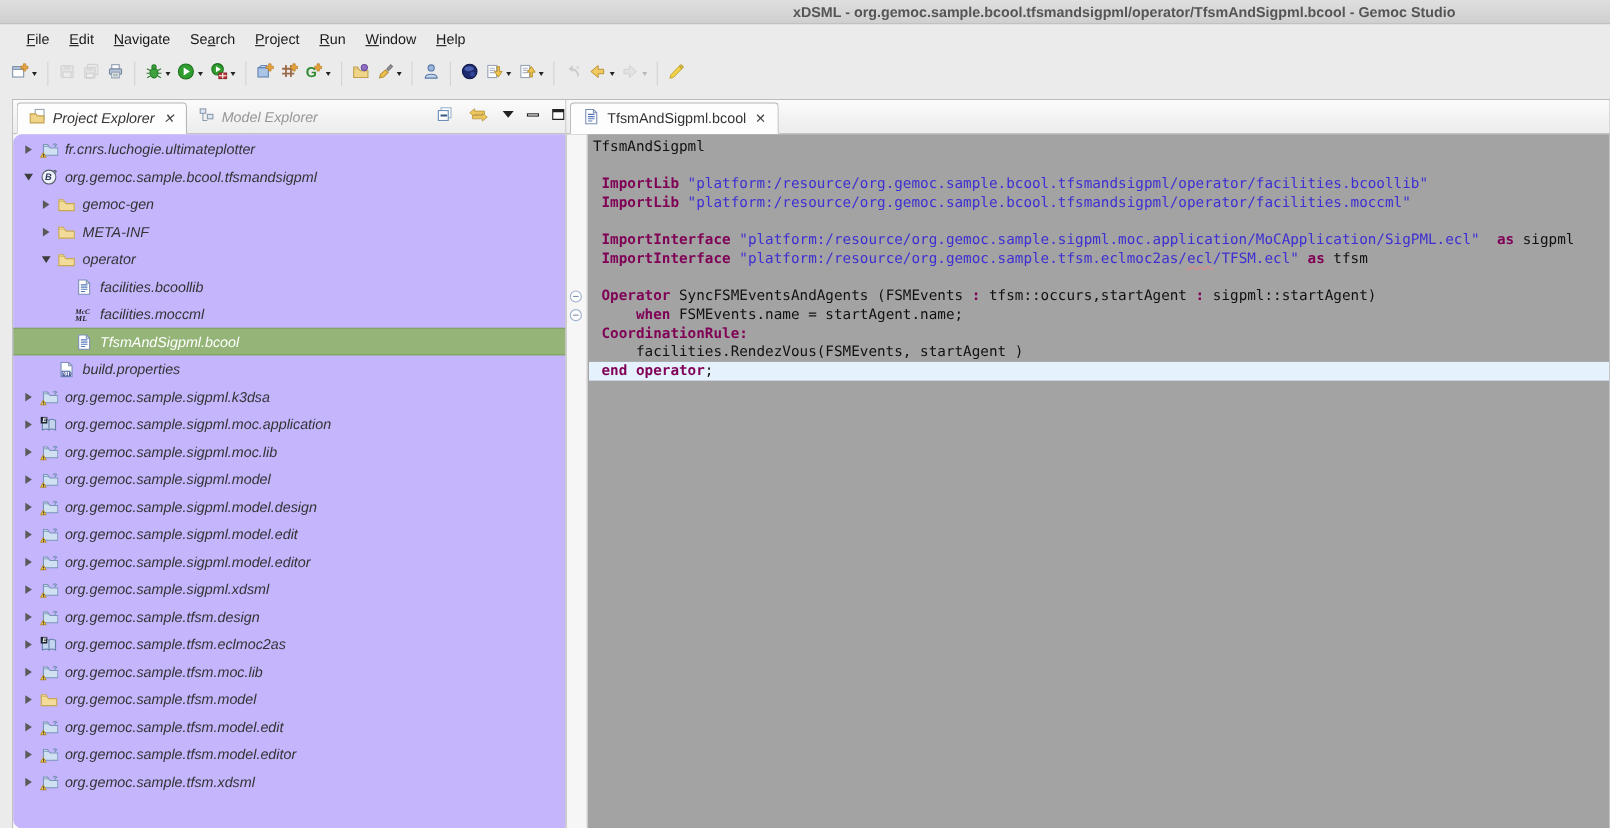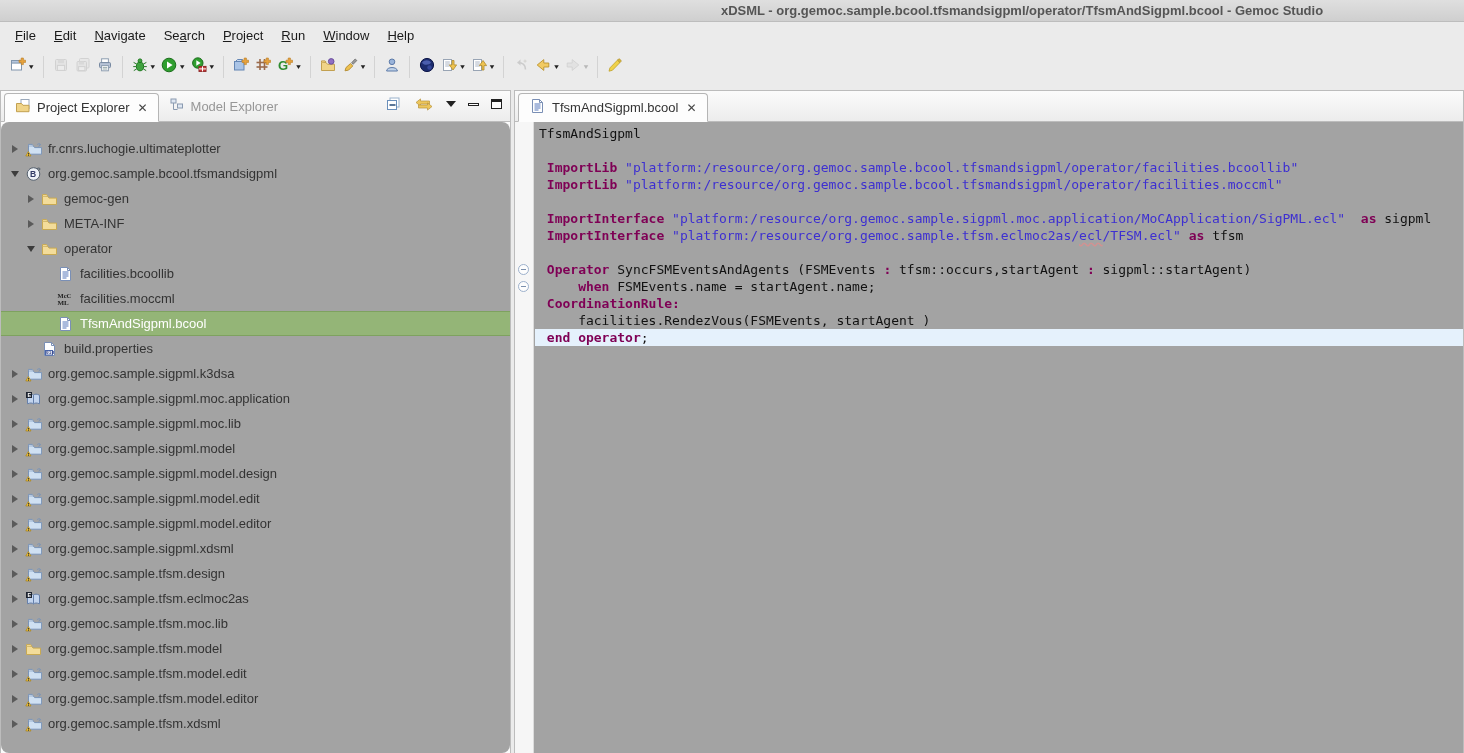--- a/index.html
+++ b/index.html
@@ -6,53 +6,53 @@
   html,body { margin:0; padding:0; }
   body {
     width:1464px; height:753px; overflow:hidden; position:relative;
     font-family:"Liberation Sans", sans-serif; background:#ebebeb;
   }
   
   .titlebar { position:absolute; top:0; left:0; right:0; height:22px;
     background:linear-gradient(#dfdfdf,#cfcfcf); border-bottom:1px solid #bdbdbd; }
   .title-text { position:absolute; left:580px; right:0; top:0; height:22px; line-height:22px;
     text-align:center; font-weight:bold; font-size:13px; color:#555; white-space:nowrap; }
-  .menubar { position:absolute; top:23px; left:0; height:24px; display:flex; align-items:center;
+  .menubar { position:absolute; top:23px; left:9px; height:24px; display:flex; align-items:center;
     padding-left:6px; font-size:13px; color:#1a1a1a; }
   .menu-item { padding:3px 9px; border-radius:3px; }
   .menu-item u { text-decoration:underline; }
   .toolbar { position:absolute; top:49px; left:0; right:0; height:36px; display:flex;
     align-items:center; padding-left:7px; }
   .tb-btn { display:flex; align-items:center; padding:3px 3px; border-radius:3px; }
   .tb-btn.disabled { opacity:.38; filter:grayscale(.9); }
   .tb-sep { width:1px; height:22px; background:#d3d3d3; margin:0 6px; }
   .dd { font-size:9px; color:#222; margin-left:3px; transform:scaleY(.8); }
   .tb-btn.disabled .dd { color:#666; }
   
   .panel { position:absolute; top:90px; bottom:0; background:#fbfbfb;
     border:1px solid #bcbcbc; border-bottom:none; }
-  #left-panel { left:0; width:511px; }
+  #left-panel { left:11px; width:511px;font-style:italic; }
   #editor-panel { left:514px; right:0; }
   .tabbar { height:31px; background:linear-gradient(#fbfbfb,#ececec);
     border-bottom:1px solid #bcbcbc; display:flex; align-items:flex-end; position:relative; }
   .tab { display:flex; align-items:center; gap:6px; height:29px; padding:0 10px;
     font-size:13px; color:#333; white-space:nowrap; }
   .tab.active { background:#fdfdfd; border:1px solid #b5b5b5; border-bottom:1px solid #fdfdfd;
     border-radius:4px 4px 0 0; margin-left:3px; margin-bottom:-1px; }
   .tab.inactive { color:#979797; }
   .close-x { color:#444; font-size:12px; margin-left:2px; }
   .panel-toolbar { position:absolute; right:8px; top:5px; display:flex; gap:12px; align-items:center; }
   .pt-icon { display:flex; align-items:center; }
   .tri-down { width:0; height:0; border-top:6px solid #222; border-left:5px solid transparent;
     border-right:5px solid transparent; }
   .min-glyph { width:11px; height:3px; border:1px solid #222; background:#fff; }
   .max-glyph { width:11px; height:10px; border:1px solid #222; border-top:3px solid #222; background:#fff; }
   
-  #tree { position:absolute; top:31px; left:0; right:0; bottom:0; background:#a3a3a3;
-    padding-top:14px; overflow:hidden;border-radius:8px; }
+  #tree { position:absolute; top:31px; left:0; right:0; bottom:0; background:#c4b5fd;
+    padding-top:1px; overflow:hidden;border-radius:8px; }
   .trow { height:25px; display:flex; align-items:center; font-size:13px; color:#333; white-space:nowrap; }
   .trow.selected { background:#94b577; border-top:1px solid #7ea25f; border-bottom:1px solid #7ea25f;
     color:#fff; }
   .tw { width:16px; display:flex; justify-content:center; flex:none; }
   .arrow-c { width:0; height:0; border-left:6px solid #5a5a5a; border-top:4px solid transparent;
     border-bottom:4px solid transparent; }
   .arrow-e { width:0; height:0; border-top:6px solid #3c3c3c; border-left:4px solid transparent;
     border-right:4px solid transparent; }
   .ticon { width:17px; height:16px; margin:0 6px 0 2px; flex:none; }
   

